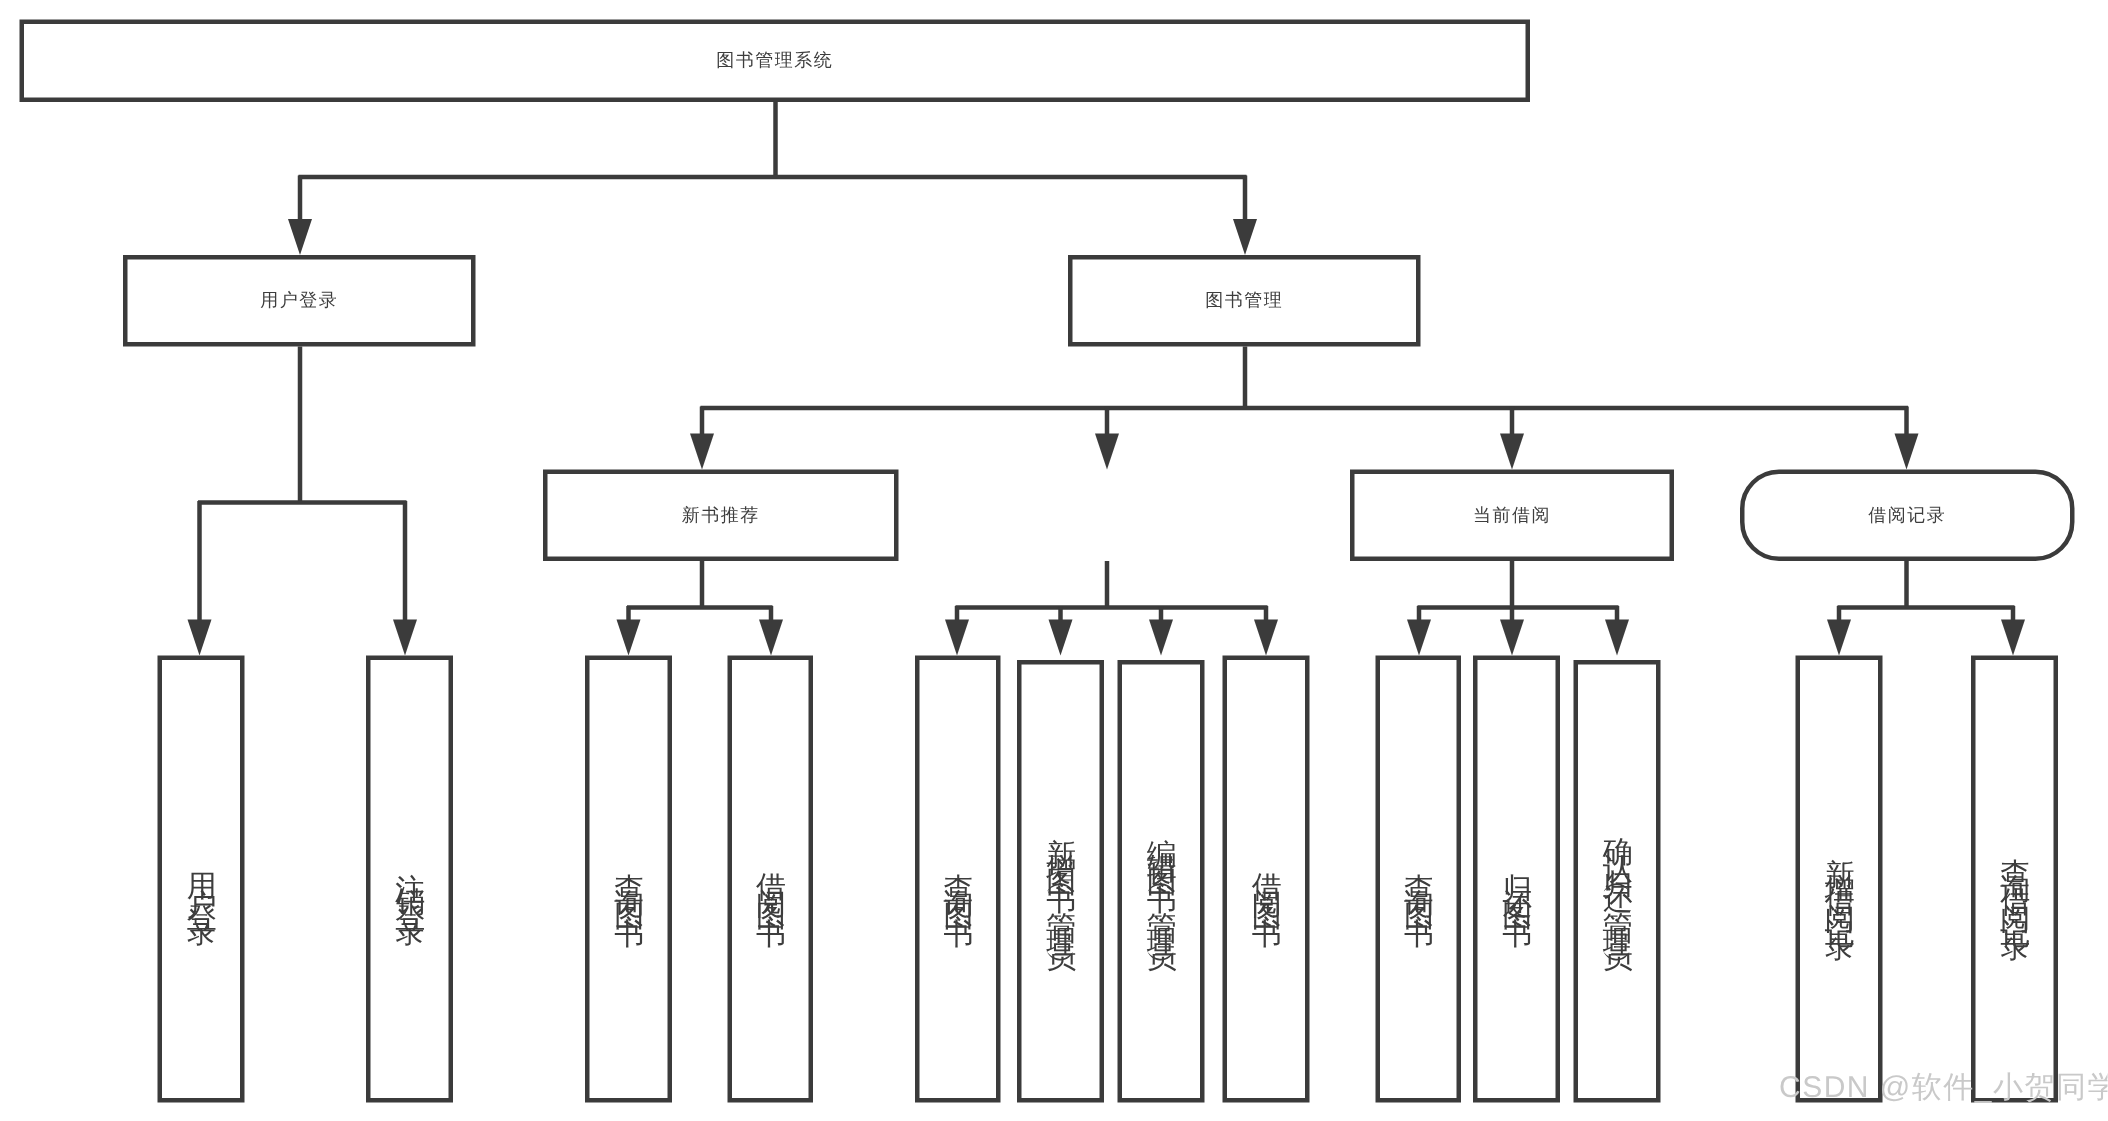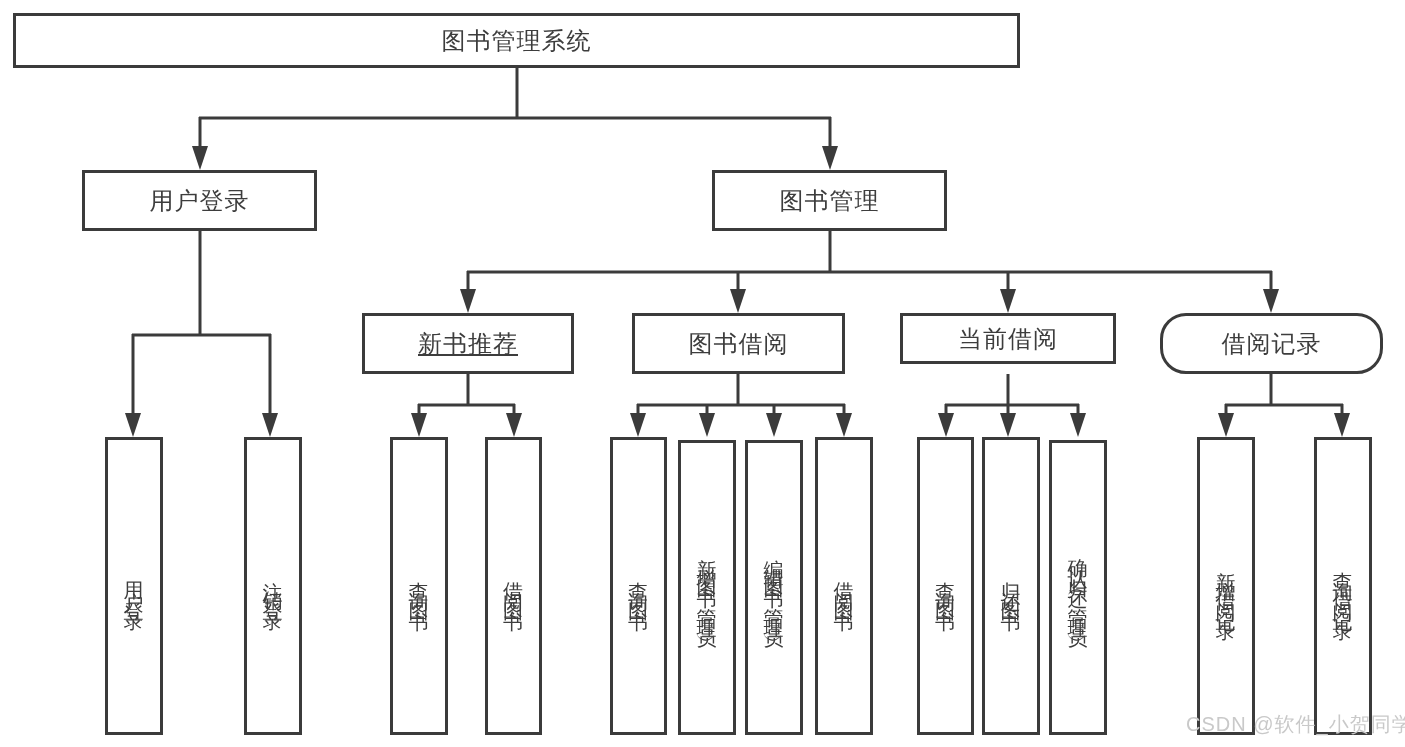--- a/index.html
+++ b/index.html
@@ -16,21 +16,21 @@
   .canvas{position:relative;width:1405px;height:747px;background:var(--fill);}
   svg.wires{position:absolute;left:0;top:0;z-index:1;}
   svg.wires line{stroke:var(--line);stroke-width:3;}
   svg.wires polygon{fill:var(--line);stroke:none;}
   .node{
     position:absolute;z-index:2;box-sizing:border-box;
     border:3px solid var(--line);background:var(--fill);
     display:flex;align-items:center;justify-content:center;
     color:var(--text);
   }
-  .hnode{font-size:24px;letter-spacing:1px;}
+  .hnode{font-size:12px;letter-spacing:1px;}
   .leaf .vtext{
     writing-mode:vertical-rl;text-orientation:mixed;
     font-size:20px;letter-spacing:10px;line-height:1.1;
     display:block;
   }
   .watermark{
     position:absolute;left:1186px;top:711px;z-index:3;
     font-size:20px;letter-spacing:1px;color:var(--wm);
     white-space:nowrap;
   }
@@ -120,27 +120,24 @@
     <span>图书管理系统</span>
   </div>
 
   <div class="node hnode" style="left:82px;top:170px;width:235px;height:61px;">
     <span>用户登录</span>
   </div>
   <div class="node hnode" style="left:712px;top:170px;width:235px;height:61px;font-family:Liberation Mono, monospace;">
     <span>图书管理</span>
   </div>
 
-  <div class="node hnode" style="left:362px;top:313px;width:212px;height:61px;text-decoration:underline;">
+  <div class="node hnode" style="left:362px;top:313px;width:237px;height:61px;">
     <span>新书推荐</span>
   </div>
-  <div class="node hnode" style="left:632px;top:313px;width:213px;height:61px;">
-    <span>图书借阅</span>
-  </div>
-  <div class="node hnode" style="left:900px;top:313px;width:216px;height:51px;">
+  <div class="node hnode" style="left:900px;top:313px;width:216px;height:61px;">
     <span>当前借阅</span>
   </div>
   <div class="node hnode" style="left:1160px;top:313px;width:223px;height:61px;border-radius:26px;">
     <span>借阅记录</span>
   </div>
 
   <div class="node leaf" style="left:105px;top:437px;width:58px;height:298px;">
     <span class="vtext">用户登录</span>
   </div>
   <div class="node leaf" style="left:244px;top:437px;width:58px;height:298px;">

